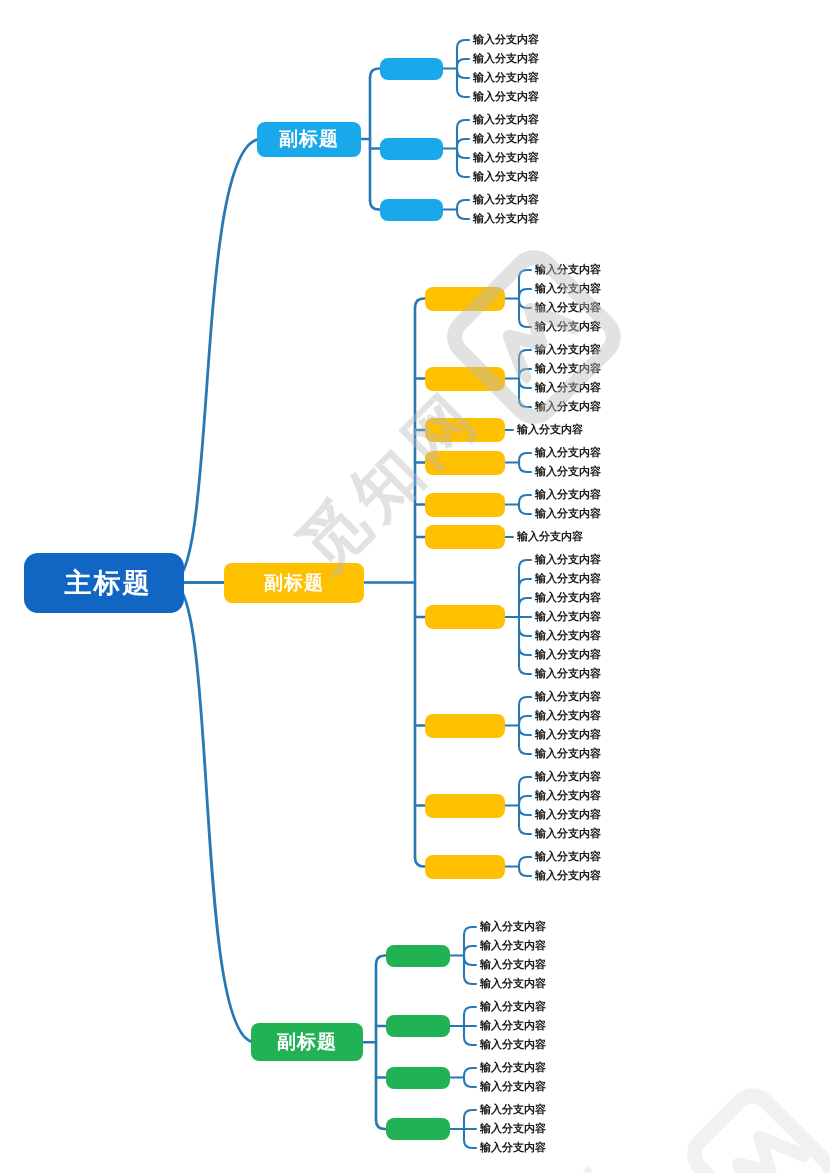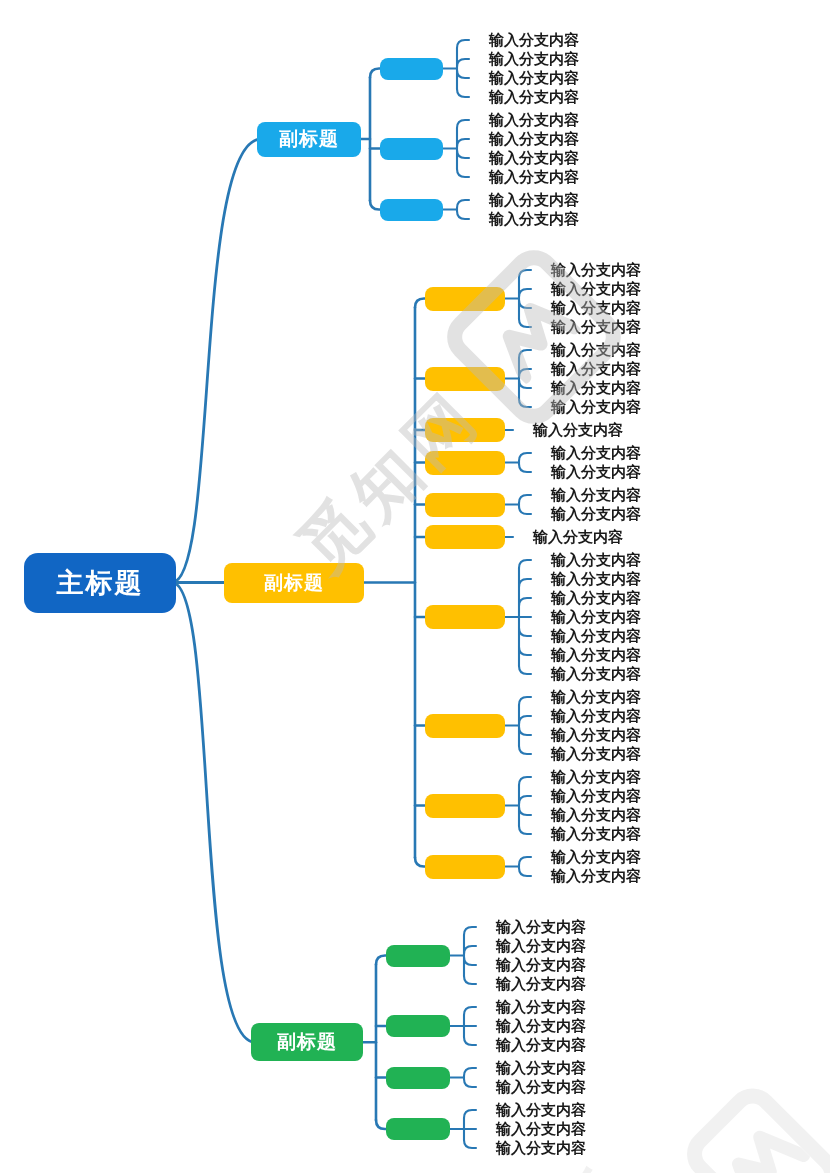--- a/index.html
+++ b/index.html
@@ -6,26 +6,26 @@
   .page{
     position:relative;width:830px;height:1173px;background:#fff;overflow:hidden;
     font-family:"DejaVu Sans","Liberation Sans",sans-serif;
   }
   #connectors{position:absolute;left:0;top:0;z-index:1;}
   .node-box{
     position:absolute;display:flex;align-items:center;justify-content:center;
     color:#fff;font-weight:700;z-index:2;border-radius:8px;white-space:nowrap;
     cursor:default;
   }
-  #main-box{border-radius:14px;font-size:27px;letter-spacing:2px;}
+  #main-box{border-radius:14px;font-size:27px;letter-spacing:2px;padding-left:8px;}
   .branch-box{font-size:19px;letter-spacing:1px;}
   .child-box{position:absolute;border-radius:8px;z-index:2;}
   .leaf{
-    position:absolute;font-size:15px;font-weight:700;color:#1a1a1a;
-    line-height:16px;white-space:nowrap;z-index:2;margin-left:16px;
+    position:absolute;font-size:11px;font-weight:700;color:#1a1a1a;
+    line-height:16px;white-space:nowrap;z-index:2;
   }
   .watermark{
     position:absolute;display:flex;align-items:center;gap:24px;
     transform:rotate(-45deg);pointer-events:none;z-index:5;
   }
   .wm-text{
     font-size:66px;font-weight:700;letter-spacing:8px;
     color:rgba(185,185,185,0.42);
   }
   .wm-logo{

